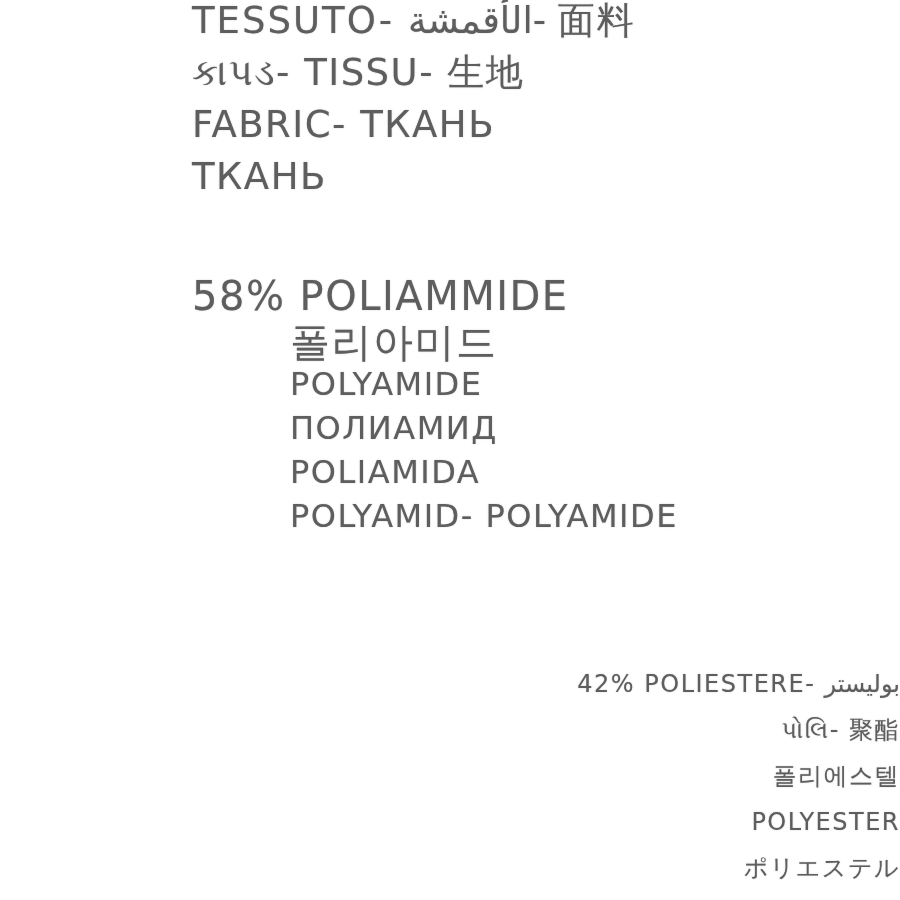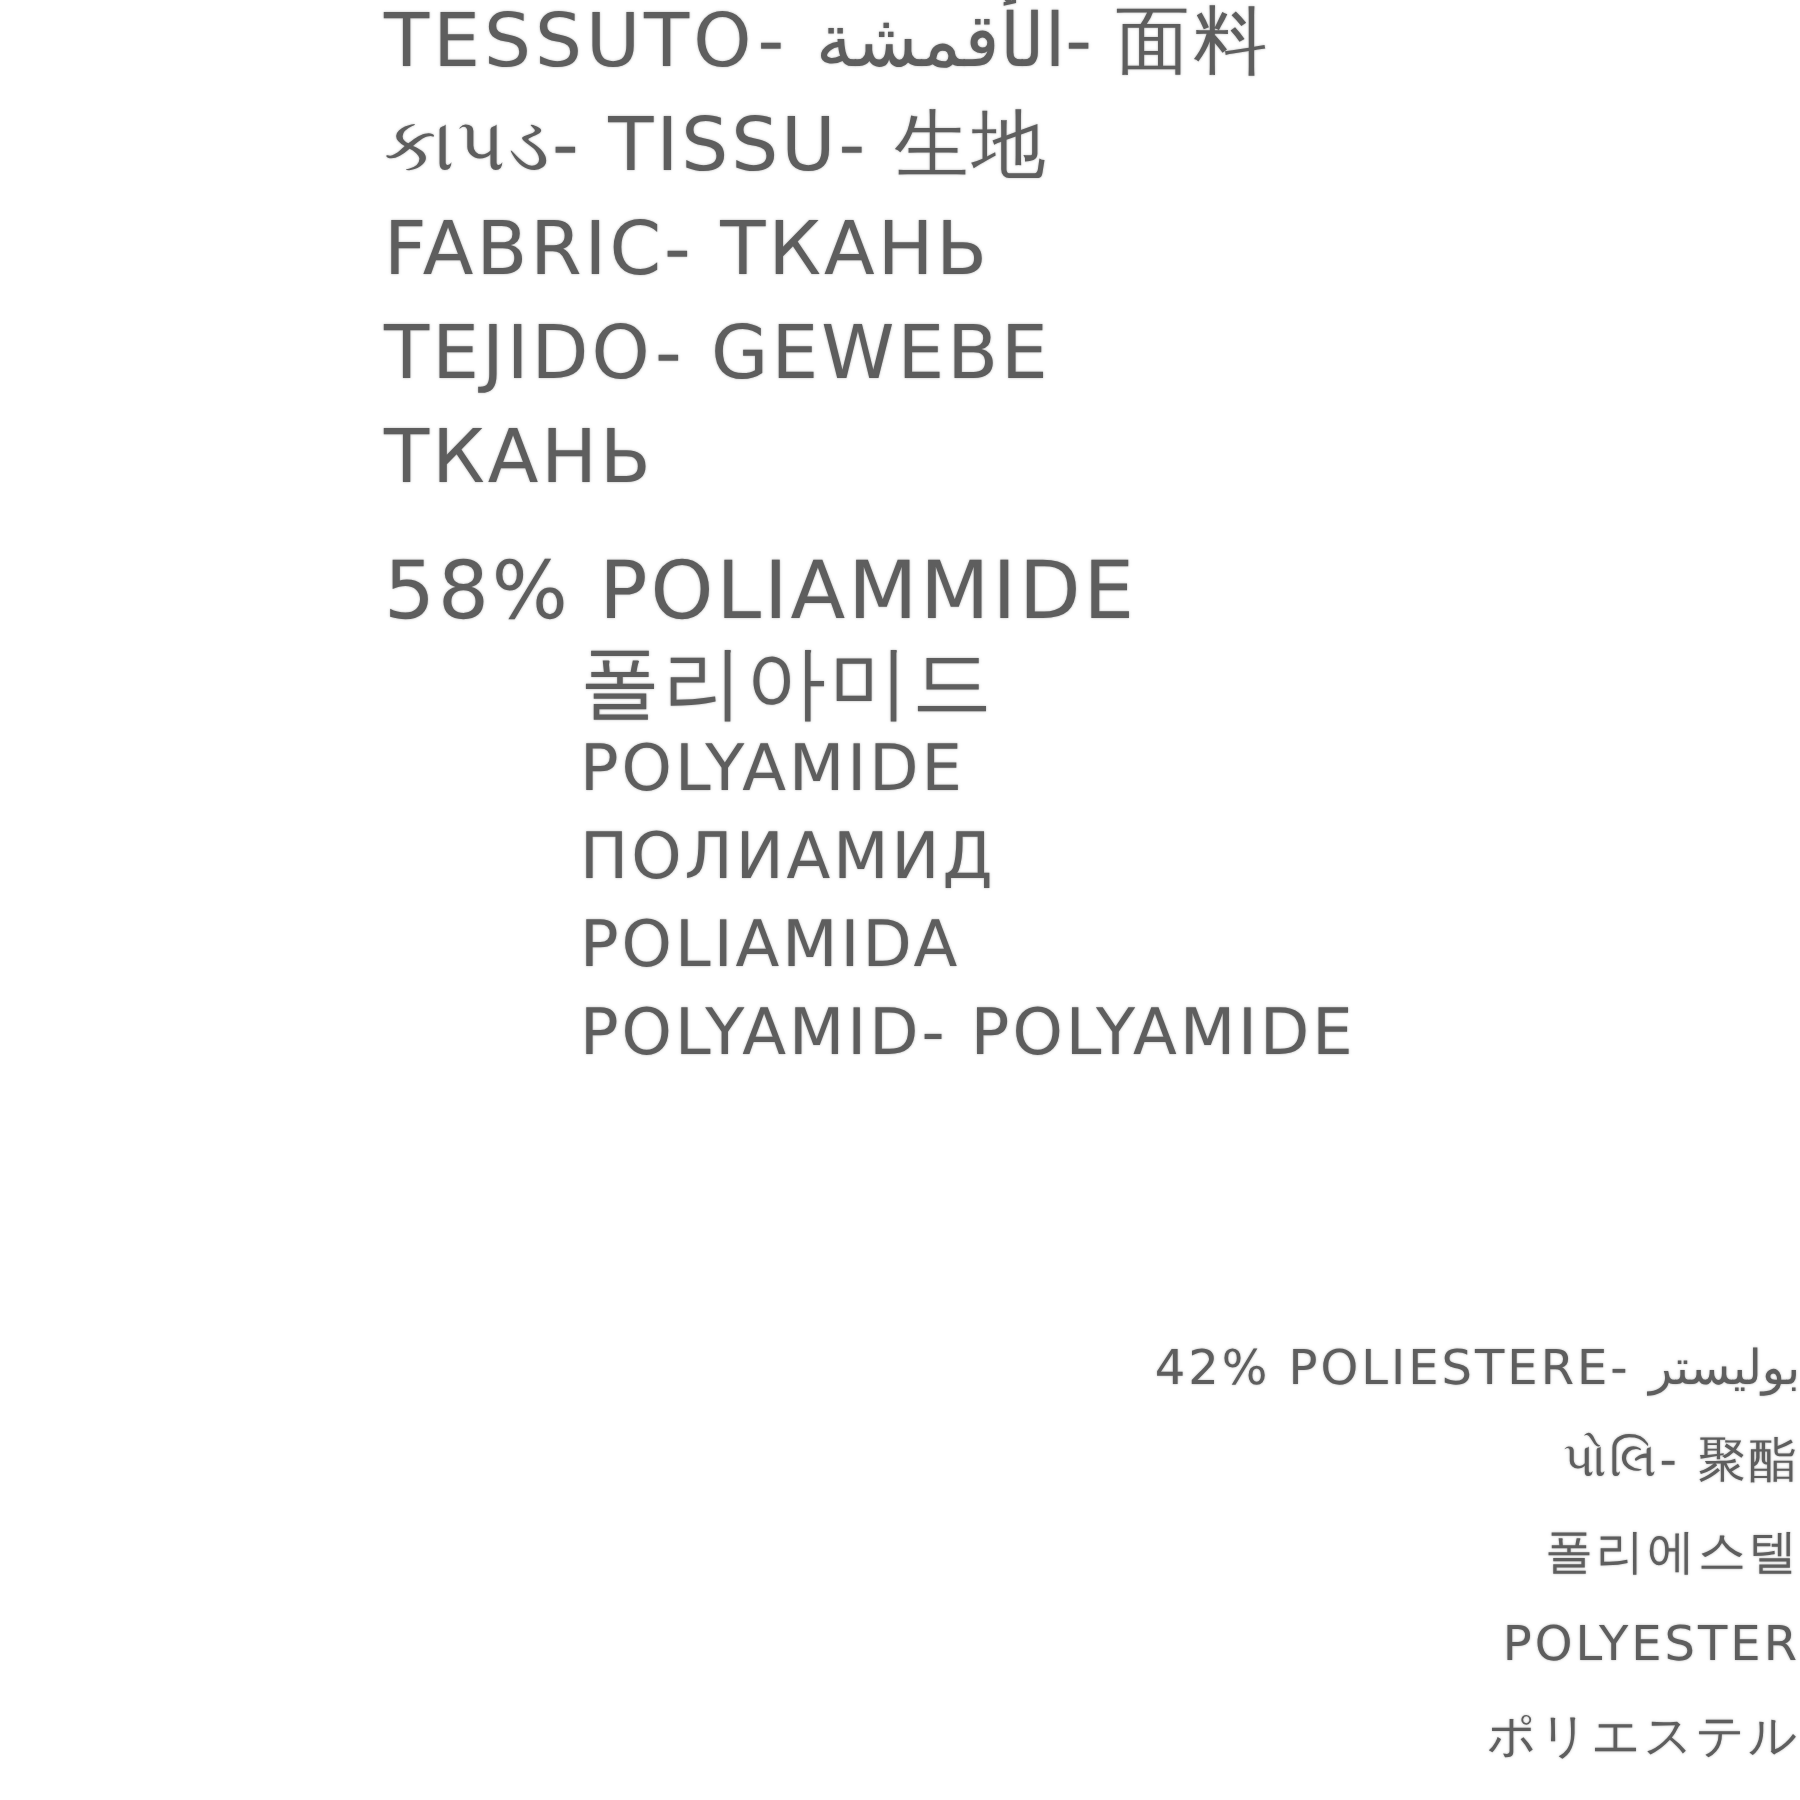--- a/index.html
+++ b/index.html
@@ -86,21 +86,20 @@
 </style>
 </head>
 <body>
 
 <div id="label">
 
   <div class="block" id="block-fabric">
     <div class="line l0">TESSUTO- الأقمشة- 面料</div>
     <div class="line l1">કાપડ- TISSU- 生地</div>
     <div class="line l2">FABRIC- ТКАНЬ</div>
-    <div class="line l3">TEJIDO- GEWEBE</div>
     <div class="line l4">ТКАНЬ</div>
   </div>
 
   <div class="block" id="block-pa">
     <div class="line l0">58% POLIAMMIDE</div>
     <div class="line l2 indent cjk">폴리아미드</div>
     <div class="line l4 indent">POLYAMIDE</div>
     <div class="line l5 indent">ПОЛИАМИД</div>
     <div class="line l6 indent">POLIAMIDA</div>
     <div class="line l7 indent">POLYAMID- POLYAMIDE</div>

